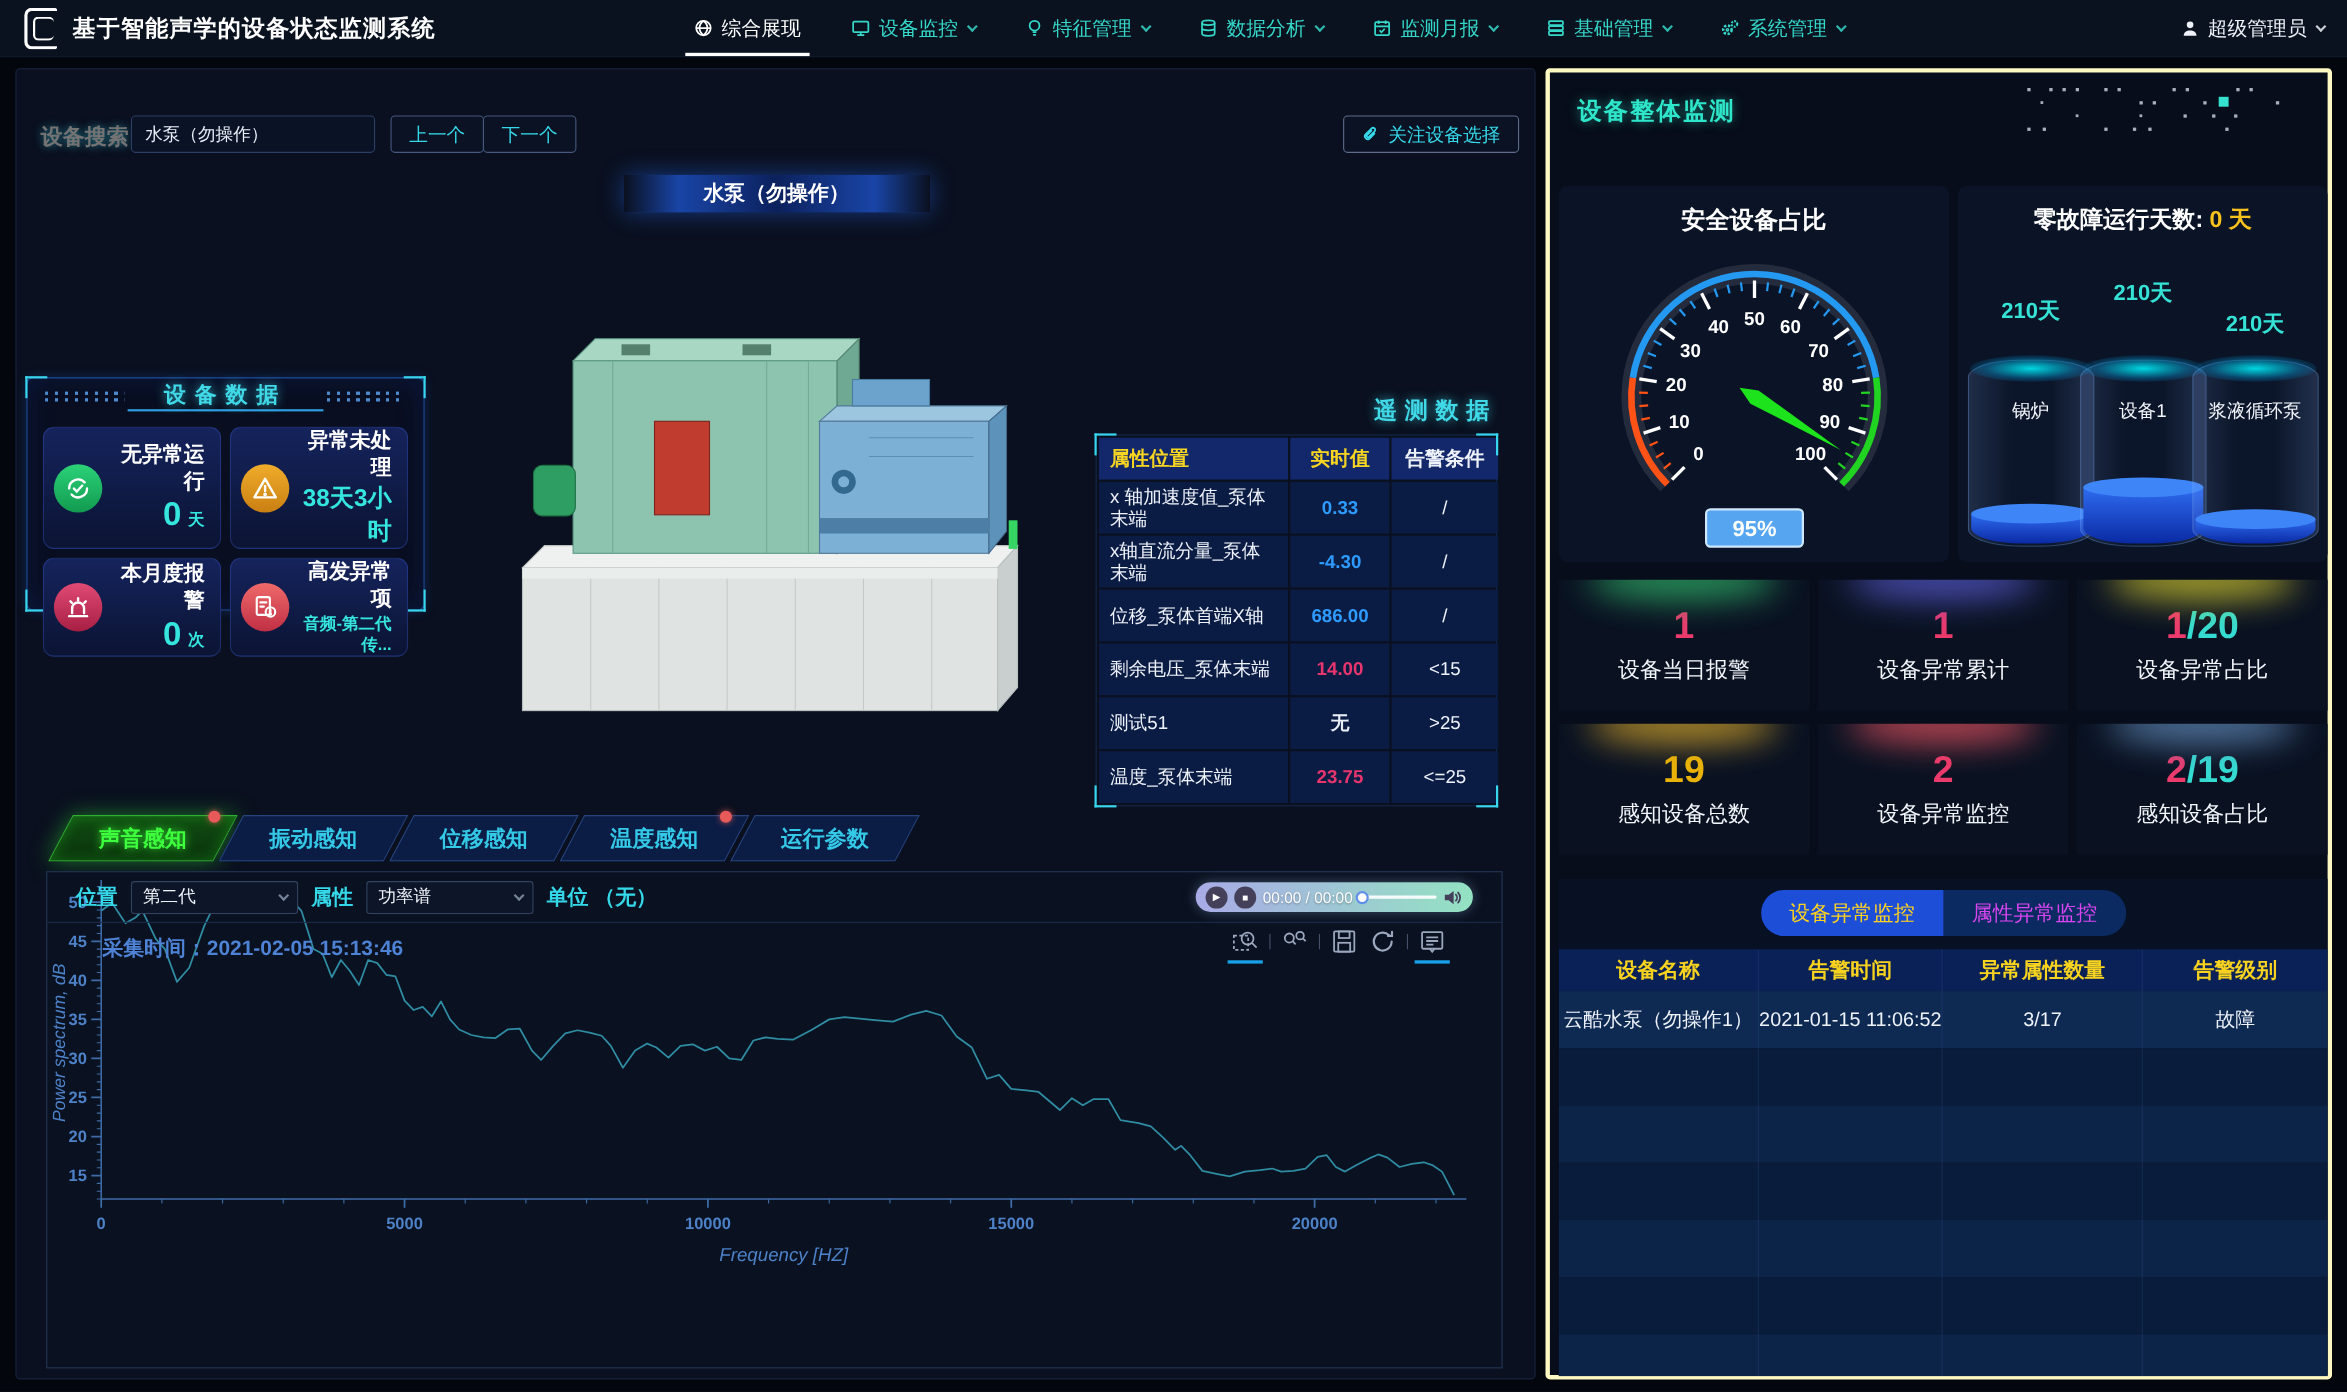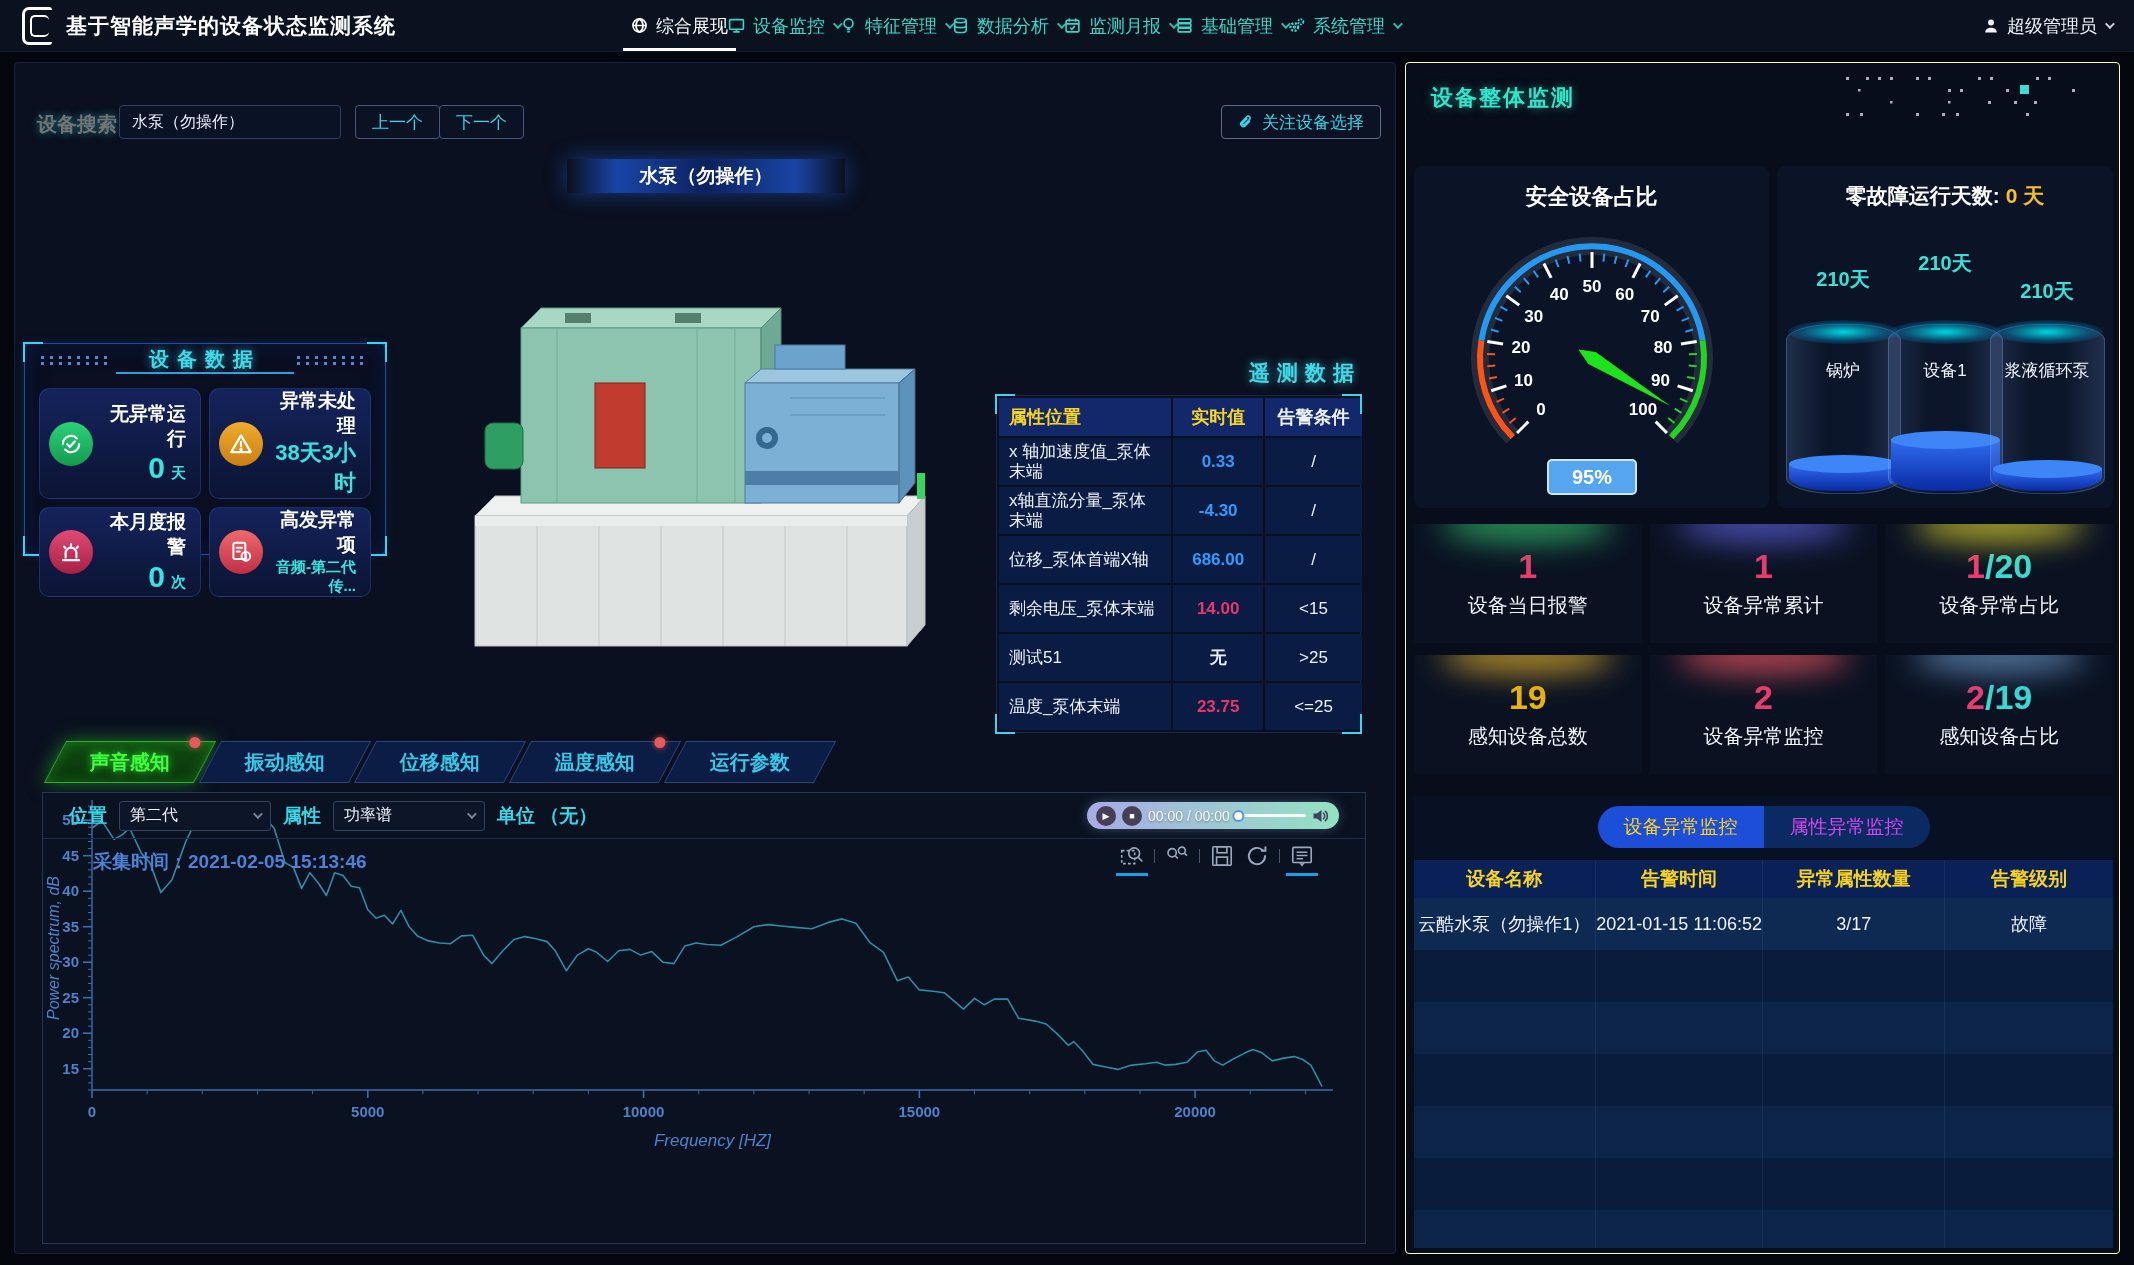--- a/index.html
+++ b/index.html
@@ -5,21 +5,21 @@
 *{margin:0;padding:0;box-sizing:border-box}
 html,body{overflow:hidden}
 body{width:2134px;height:1265px;background:#03060c;font-family:"Liberation Sans","DejaVu Sans",sans-serif;color:#dfe6f2;position:relative}
 svg{display:block}
 
 .nav{position:absolute;left:0;top:0;right:0;height:52px;background:#0a1220;border-bottom:1px solid #101b2e;display:flex;align-items:center;padding:0 22px;z-index:9}
 .logo{width:30px;height:38px;position:relative;margin-right:14px;flex:none}
 .logo::before{content:"";position:absolute;inset:0;border:3px solid #fff;border-right:none;border-radius:7px 3px 3px 7px}
 .logo::after{content:"";position:absolute;inset:8px 3px 8px 8px;border:2px solid #fff;border-right:none;border-radius:5px}
 .app-title{font-size:21px;font-weight:bold;color:#fff;letter-spacing:1px;white-space:nowrap}
-.nav-menu{display:flex;align-items:flex-end;margin-left:235px;height:100%}
+.nav-menu{display:flex;align-items:flex-end;gap:46px;margin-left:235px;height:100%}
 .nav-item{display:flex;align-items:center;gap:8px;color:#35d8c8;font-size:18px;height:100%;cursor:pointer;position:relative;white-space:nowrap}
 .nav-item.active{color:#fff}
 .nav-item.active::after{content:"";position:absolute;left:-8px;right:-8px;bottom:0;height:3px;background:#fff}
 .chev{width:7px;height:7px;border-right:2px solid currentColor;border-bottom:2px solid currentColor;transform:rotate(45deg) translateY(-2px);opacity:.85}
 .nav-user{margin-left:auto;display:flex;align-items:center;gap:8px;color:#eef2f8;font-size:18px;cursor:pointer}
 
 .left-panel{position:absolute;left:14px;top:62px;width:1382px;height:1192px;background:#0a101f;border:1px solid #18243f;border-radius:4px}
 .search-label{position:absolute;left:22px;top:48px;color:#737373;font-size:20px;font-weight:bold;text-shadow:0 0 8px rgba(58,211,232,.5)}
 .search-input{position:absolute;left:104px;top:42px;width:222px;height:34px;background:#0a1226;border:1px solid #2c3e63;border-radius:4px;color:#e8eef8;font-size:16px;padding:0 12px;outline:none}
 .btn{position:absolute;top:42px;height:34px;background:rgba(10,20,40,.6);border:1px solid #46587e;border-radius:4px;color:#35d8e8;font-size:17px;padding:0 16px;display:flex;align-items:center;gap:8px;cursor:pointer}
@@ -71,21 +71,21 @@
 .pbtn{width:20px;height:20px;border-radius:50%;background:#454059;color:#fff;display:flex;align-items:center;justify-content:center;font-size:9px;cursor:pointer;flex:none}
 .ptime{color:#fff;font-size:14px;white-space:nowrap;text-shadow:0 1px 2px rgba(0,0,0,.35)}
 .ptrack{position:relative;flex:1;height:3px;background:rgba(255,255,255,.9);border-radius:2px;cursor:pointer}
 .pthumb{position:absolute;left:0;top:50%;transform:translate(-30%,-50%);width:12px;height:12px;background:#fff;border:2px solid #5f8fe8;border-radius:50%}
 .capture{position:absolute;left:50px;top:56px;font-size:19px;font-weight:bold;color:#4d82d4}
 .toolbar{position:absolute;right:50px;top:50px;display:flex;align-items:center;gap:9px}
 .tool{width:26px;height:26px;color:#9aa7bd;position:relative;cursor:pointer}
 .tool.ul::after{content:"";position:absolute;left:-3px;right:-3px;bottom:-7px;height:3px;background:#18a0e8}
 .tsep{width:1px;height:14px;background:#44506a}
 
-.right-panel{position:absolute;left:1405px;top:62px;width:715px;height:1192px;background:#070d1a;border:1px solid #fef9c3;border-radius:4px}
+.right-panel{position:absolute;left:1405px;top:62px;width:715px;height:1192px;background:#070d1a;border:4px solid #fef9c3;border-radius:4px}
 .rp-title{position:absolute;left:25px;top:20px;color:#2ee6c9;font-size:22px;font-weight:bold;letter-spacing:2px;text-shadow:0 0 10px rgba(46,230,201,.5)}
 .rp-dots{position:absolute;right:16px;top:8px}
 .gauge-card{position:absolute;left:8px;top:103px;width:355px;height:342px;background:#0b1426;border-radius:8px}
 .g-title{position:absolute;top:16px;width:100%;text-align:center;color:#fff;font-size:22px;font-weight:bold}
 .days-card{position:absolute;left:371px;top:103px;width:336px;height:342px;background:#0b1426;border-radius:8px}
 .d-title{position:absolute;top:16px;width:100%;text-align:center;font-size:21px;font-weight:bold;color:#fff}
 .d-title .val{color:#f7c21d}
 .cyl-row{position:absolute;left:10px;right:10px;top:54px;bottom:14px;display:flex;justify-content:space-between;padding:0 6px}
 .cyl-col{width:100px;position:relative;display:flex;flex-direction:column;align-items:center;justify-content:flex-end}
 .cyl-days{color:#35e2d6;font-size:20px;font-weight:bold;position:absolute;width:100%;text-align:center}

